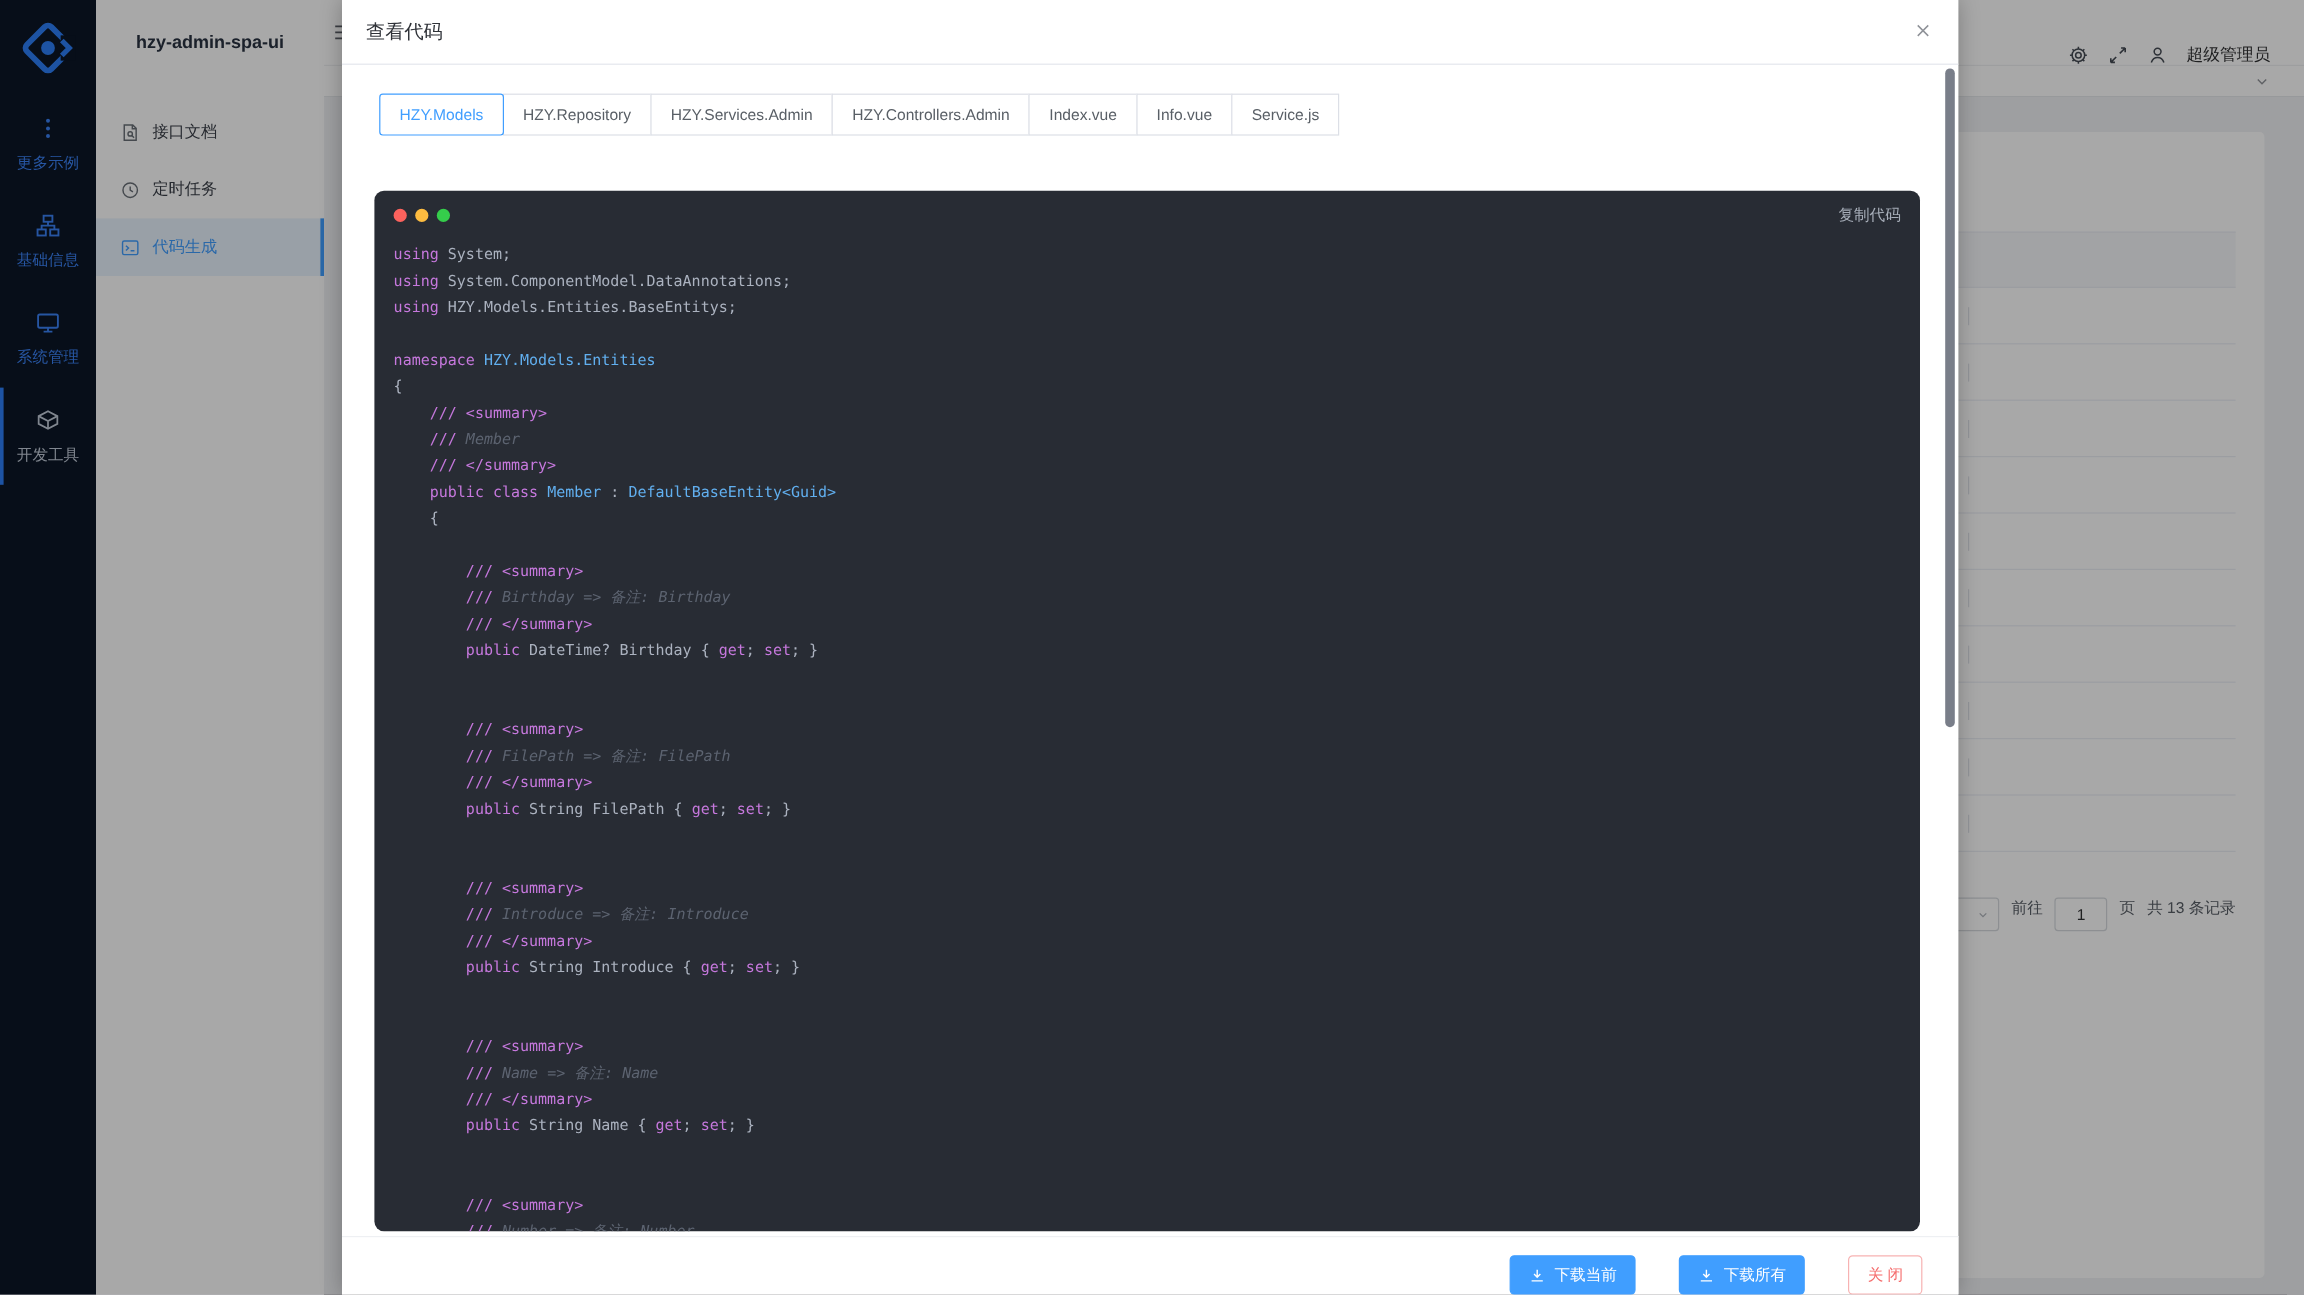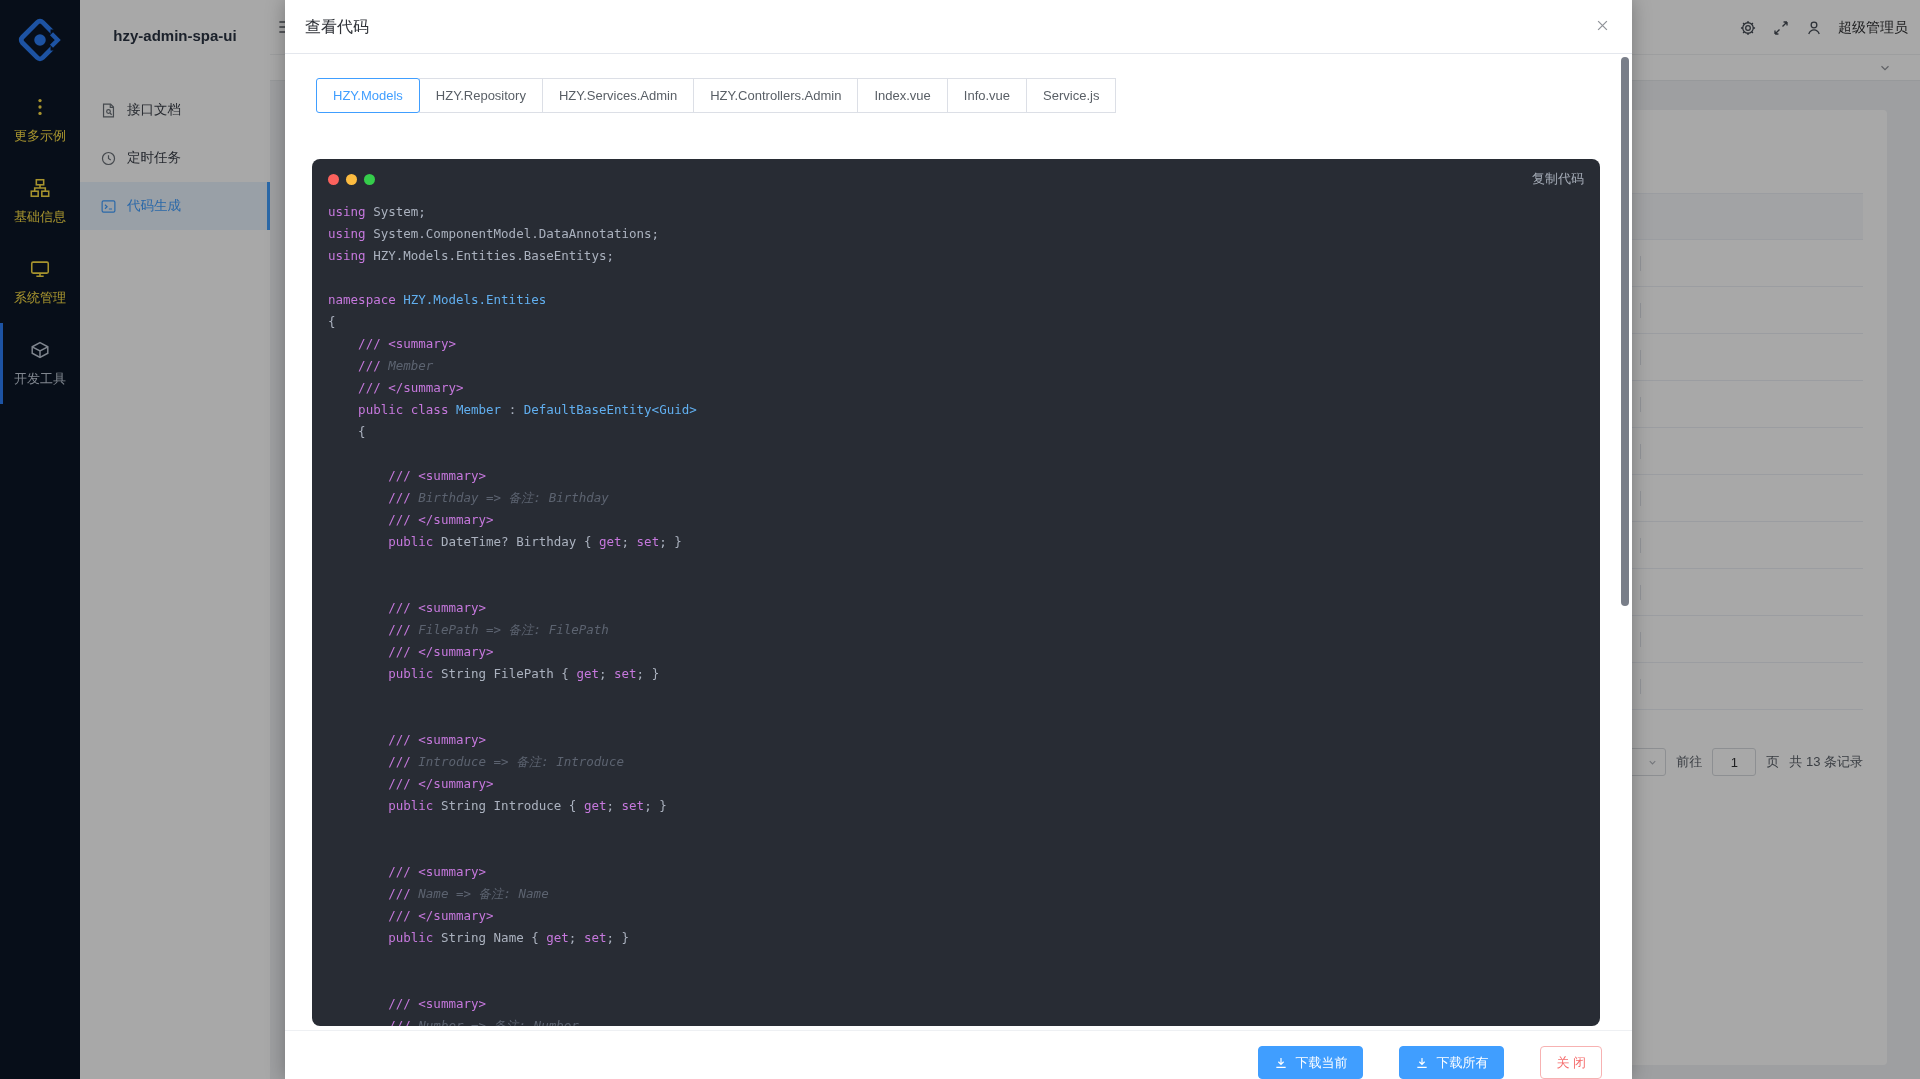--- a/index.html
+++ b/index.html
@@ -4,52 +4,52 @@
 <style>
   *{margin:0;padding:0;box-sizing:border-box}
   body{background:#333}
   .screen{position:relative;width:1920px;height:1079px;background:#f0f2f5;
     font-family:"Liberation Sans",sans-serif;overflow:hidden}
 
   
   .sb1{position:absolute;left:0;top:0;width:80px;height:100%;background:#0b1626;z-index:1}
   .logo{height:80px;display:flex;align-items:center;justify-content:center}
   .pitem{position:relative;display:flex;flex-direction:column;align-items:center;gap:9px;
-    padding:16px 0;color:#fde047;cursor:pointer}
+    padding:16px 0;color:#3b82f6;cursor:pointer}
   .pitem .plabel{font-size:13px}
   .pitem.active{color:#c2cbd9}
   .pitem.active::before{content:"";position:absolute;left:0;top:0;bottom:0;width:3px;background:#2d7ff7}
 
   
   .sb2{position:absolute;left:80px;top:0;width:190px;height:100%;background:#fff;z-index:1}
   .sb2-title{height:70px;display:flex;align-items:center;justify-content:center;
     font-size:15px;font-weight:bold;color:#2a3342}
   #secondary-menu{padding-top:16px}
   .sitem{display:flex;align-items:center;gap:10px;height:48px;padding:0 20px;
     font-size:13.5px;color:#3a3f48;cursor:pointer}
   .sitem .sicon{display:flex;color:#6a7077}
   .sitem.active{background:#e9f3fe;color:#409eff;position:relative}
   .sitem.active .sicon{color:#409eff}
   .sitem.active::after{content:"";position:absolute;right:0;top:0;bottom:0;width:3px;background:#409eff}
 
   
   .main{position:absolute;left:270px;right:0;top:0;bottom:0}
   .topbar{position:absolute;left:0;right:0;top:0;height:55px;background:#fff;border-bottom:1px solid #eef0f2}
   .hamburger{position:absolute;left:6px;top:17px;color:#5a5e66;display:flex}
-  .top-right{position:absolute;right:12px;top:0;height:55px;display:flex;align-items:center;gap:15px;color:#454b54}
+  .top-right{position:absolute;right:28px;top:0;height:55px;display:flex;align-items:flex-end;gap:15px;color:#454b54}
   .username{font-size:14px;color:#303133}
   .tagbar{position:absolute;left:0;right:0;top:55px;height:26px;background:#fff;border-bottom:1px solid #e6e8eb}
   .tag-collapse{position:absolute;right:28px;top:6px;color:#909399;display:flex}
   .card{position:absolute;left:30px;top:110px;right:33px;bottom:14px;background:#fff;border-radius:4px}
   .thead{position:absolute;left:16px;right:24px;top:83px;height:47px;background:#f6f7fa;
     border-top:1px solid #ebeef5;border-bottom:1px solid #ebeef5}
   .trows{position:absolute;left:16px;right:24px;top:130px}
   .trow{height:47px;border-bottom:1px solid #ebeef5;position:relative}
   .trow::before{content:"";position:absolute;left:1324px;top:16px;height:15px;width:1px;background:#dfe2e8}
-  .pager{position:absolute;right:24px;top:638px;height:28px;display:flex;align-items:center;gap:10px;
+  .pager{position:absolute;right:24px;top:638px;height:28px;display:flex;gap:10px;
     font-size:13px;color:#5a6068}
   .pg-select{width:62px;height:28px;border:1px solid #d6dade;border-radius:3px;background:#fff;position:relative}
   .pg-select .caret{position:absolute;right:7px;top:8px;color:#b0b4bb;display:flex}
   .pg-input{width:44px;height:28px;border:1px solid #d6dade;border-radius:3px;background:#fff;
     display:flex;align-items:center;justify-content:center;color:#303133}
 
   
   .overlay{position:absolute;inset:0;background:rgba(0,0,0,0.34);z-index:5}
   .modal{position:absolute;left:285px;top:0;width:1347px;height:1079px;background:#fff;z-index:10;
     box-shadow:0 0 18px rgba(0,0,0,0.28)}

